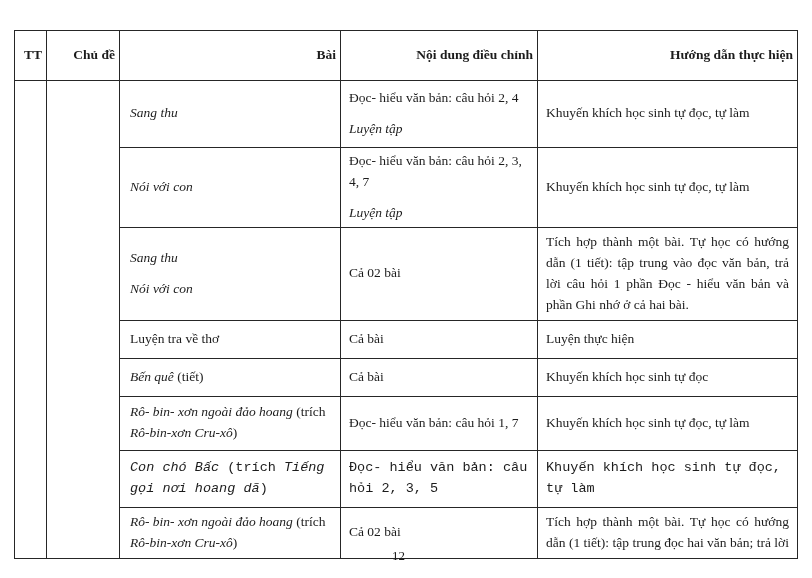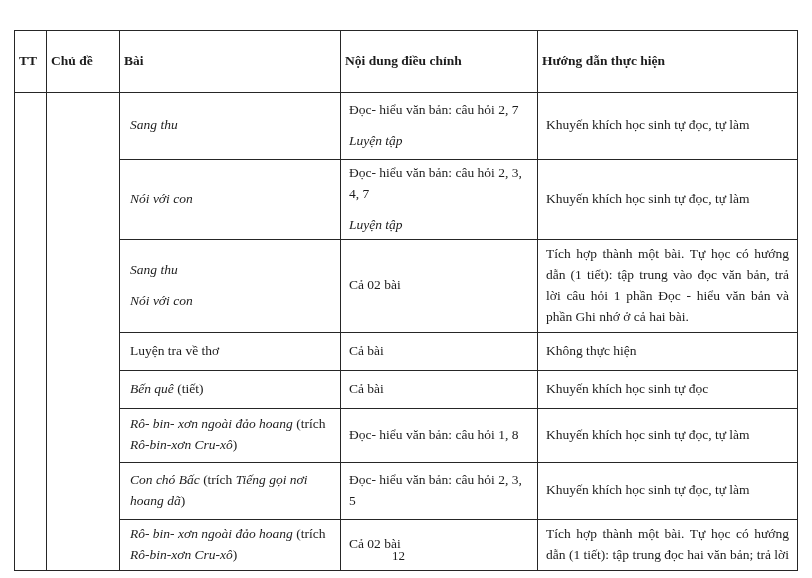--- a/index.html
+++ b/index.html
@@ -23,30 +23,30 @@
     border: 1px solid #262626;
     font-size: 13.5px;
     line-height: 1.55;
     vertical-align: middle;
     padding: 3px 8px;
     overflow: hidden;
   }
   .adjust thead tr { height: 30px; }
   .adjust th {
     font-weight: bold;
-    text-align: left;
-    padding: 20px 4px;
+    text-align: right;
+    padding: 14px 4px;
   }
   .adjust tbody tr:nth-child(1) { height: 67px; }
   .adjust tbody tr:nth-child(2) { height: 77px; }
   .adjust tbody tr:nth-child(3) { height: 93px; }
   .adjust tbody tr:nth-child(4) { height: 38px; }
   .adjust tbody tr:nth-child(5) { height: 38px; }
   .adjust tbody tr:nth-child(6) { height: 54px; }
-  .adjust tbody tr:nth-child(7) { height: 57px; }
+  .adjust tbody tr:nth-child(7) { height: 57px; font-family: Liberation Mono, monospace; }
   .adjust tbody tr:nth-child(8) { height: 51px; }
 
   td.bai-cell { padding-left: 10px; }
   .bai-line + .bai-line { margin-top: 10px; }
   .para + .para { margin-top: 10px; font-style: italic; }
   em { font-style: italic; margin-top: 22px; }
 
   td.justify { text-align: justify; font-family: Liberation Serif, serif; }
   td.justify-last { text-align: justify; text-align-last: justify; }
 
@@ -80,21 +80,21 @@
       </tr>
     </thead>
     <tbody>
         <tr>
           <td rowspan="8"></td>
           <td rowspan="8"></td>
           <td class="bai-cell">
             <div class="bai-line"><em>Sang thu</em></div>
           </td>
           <td>
-            <div class="para">Đọc- hiểu văn bản: câu hỏi 2, 7</div>
+            <div class="para">Đọc- hiểu văn bản: câu hỏi 2, 4</div>
             <div class="para">Luyện tập</div>
           </td>
           <td>Khuyến khích học sinh tự đọc, tự làm</td>
         </tr>
         <tr>
           <td class="bai-cell">
             <div class="bai-line"><em>Nói với con</em></div>
           </td>
           <td>
             <div class="para">Đọc- hiểu văn bản: câu hỏi 2, 3, 4, 7</div>
@@ -112,37 +112,37 @@
           </td>
           <td class="justify">Tích hợp thành một bài. Tự học có hướng dẫn (1 tiết): tập trung vào đọc văn bản, trả lời câu hỏi 1 phần Đọc - hiểu văn bản và phần Ghi nhớ ở cả hai bài.</td>
         </tr>
         <tr>
           <td class="bai-cell">
             <div class="bai-line"><span>Luyện tra về thơ</span></div>
           </td>
           <td>
             <div class="para">Cả bài</div>
           </td>
-          <td>Không thực hiện</td>
+          <td>Luyện thực hiện</td>
         </tr>
         <tr>
           <td class="bai-cell">
             <div class="bai-line"><em>Bến quê</em><span> (tiết)</span></div>
           </td>
           <td>
             <div class="para">Cả bài</div>
           </td>
           <td>Khuyến khích học sinh tự đọc</td>
         </tr>
         <tr>
           <td class="bai-cell">
             <div class="bai-line"><em>Rô- bin- xơn ngoài đảo hoang</em><span> (trích </span><em>Rô-bin-xơn Cru-xô</em><span>)</span></div>
           </td>
           <td>
-            <div class="para">Đọc- hiểu văn bản: câu hỏi 1, 8</div>
+            <div class="para">Đọc- hiểu văn bản: câu hỏi 1, 7</div>
           </td>
           <td>Khuyến khích học sinh tự đọc, tự làm</td>
         </tr>
         <tr>
           <td class="bai-cell">
             <div class="bai-line"><em>Con chó Bấc</em><span> (trích </span><em>Tiếng gọi nơi hoang dã</em><span>)</span></div>
           </td>
           <td>
             <div class="para">Đọc- hiểu văn bản: câu hỏi 2, 3, 5</div>
           </td>

